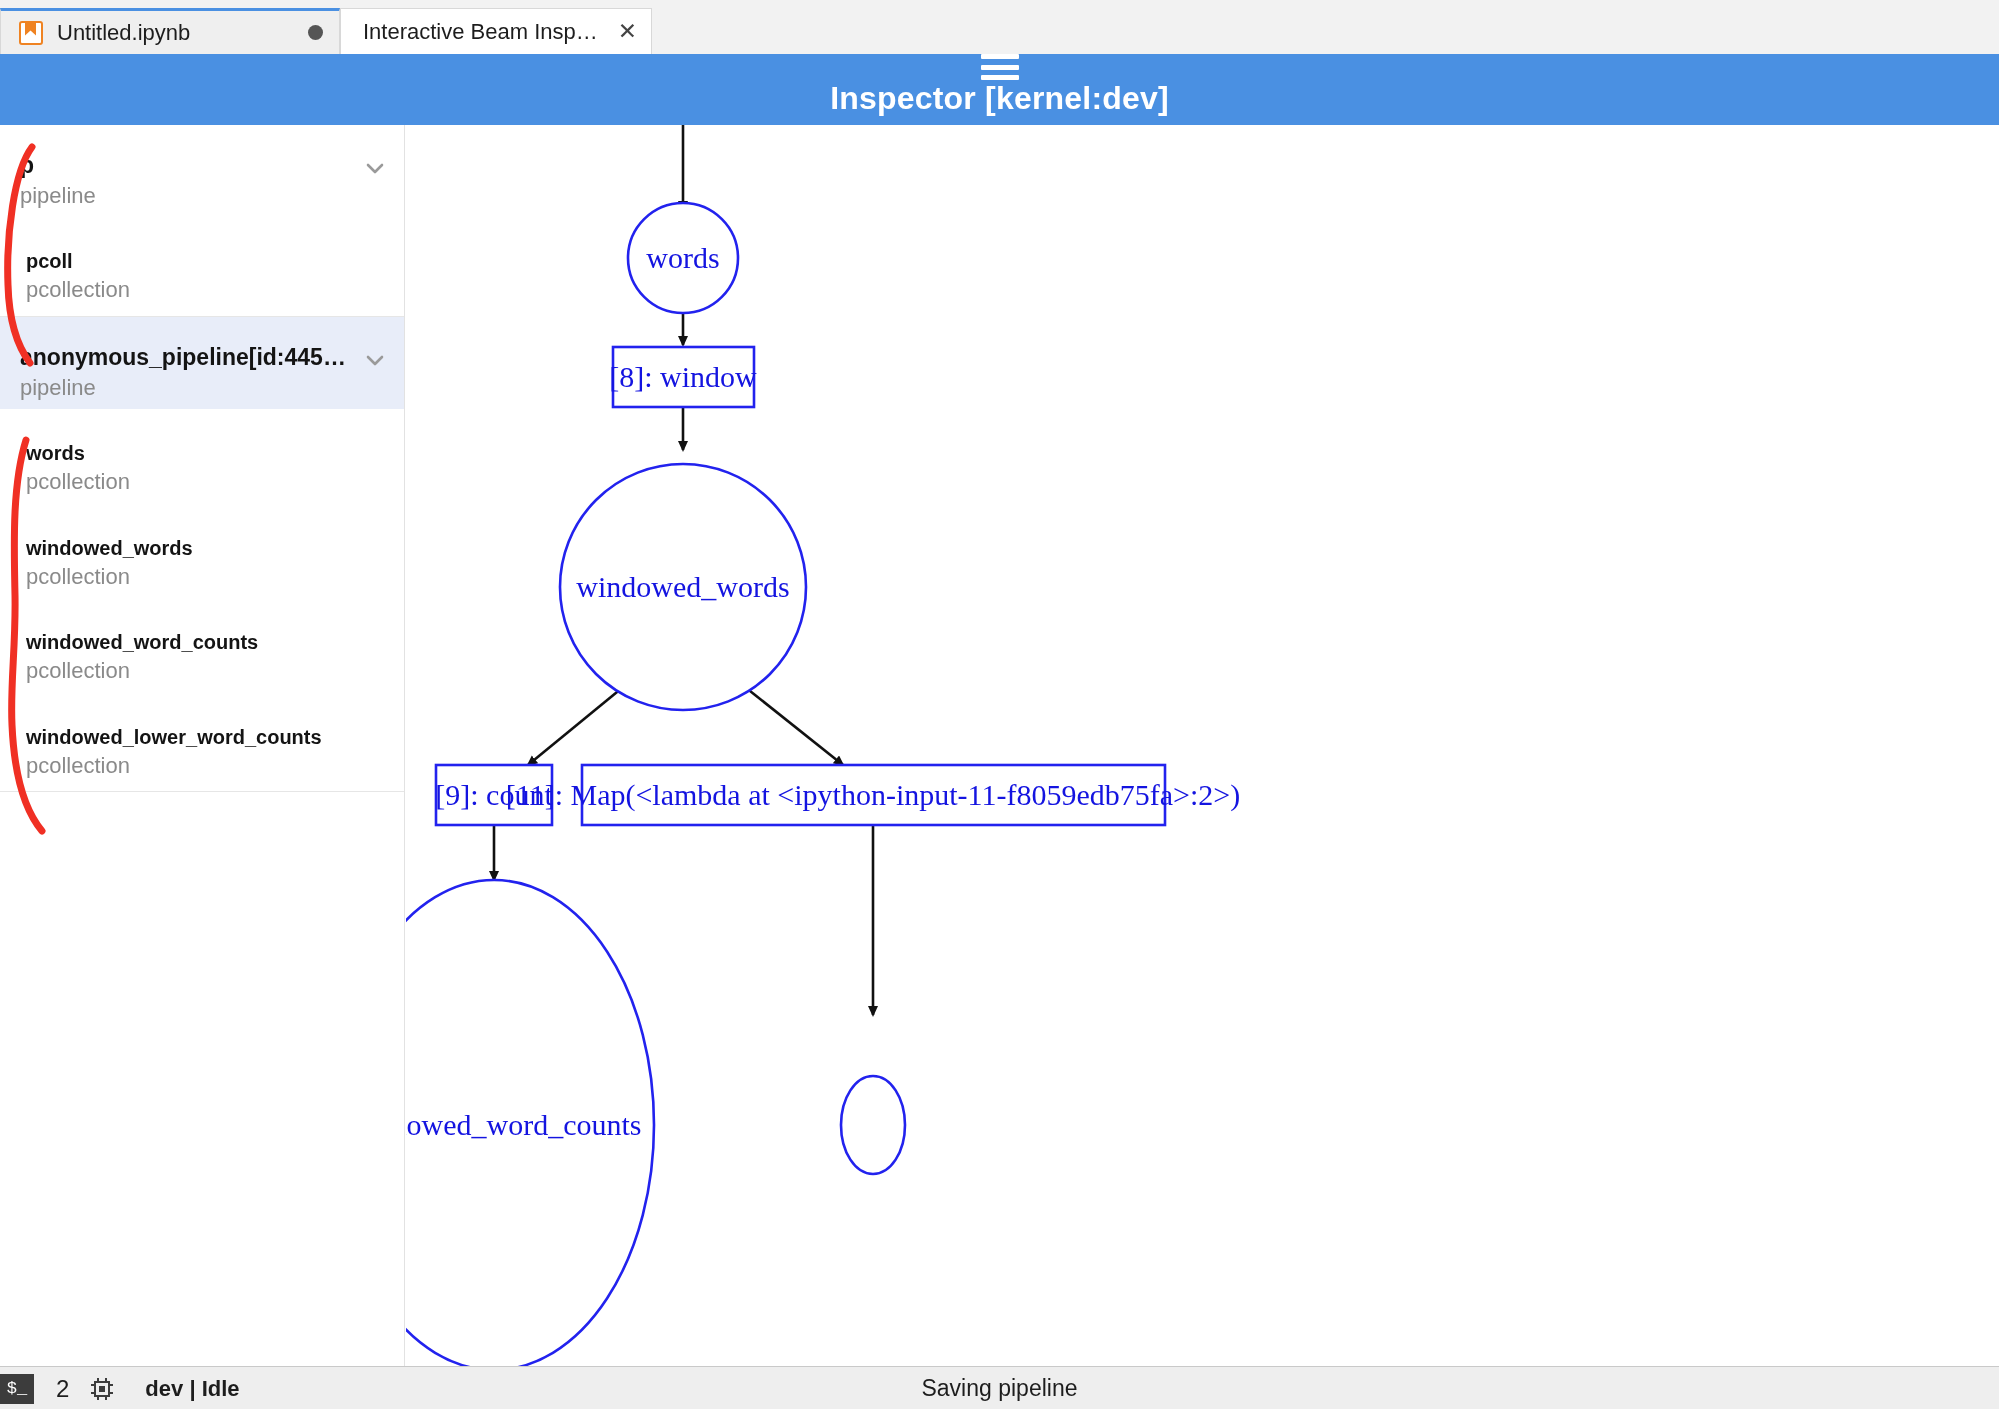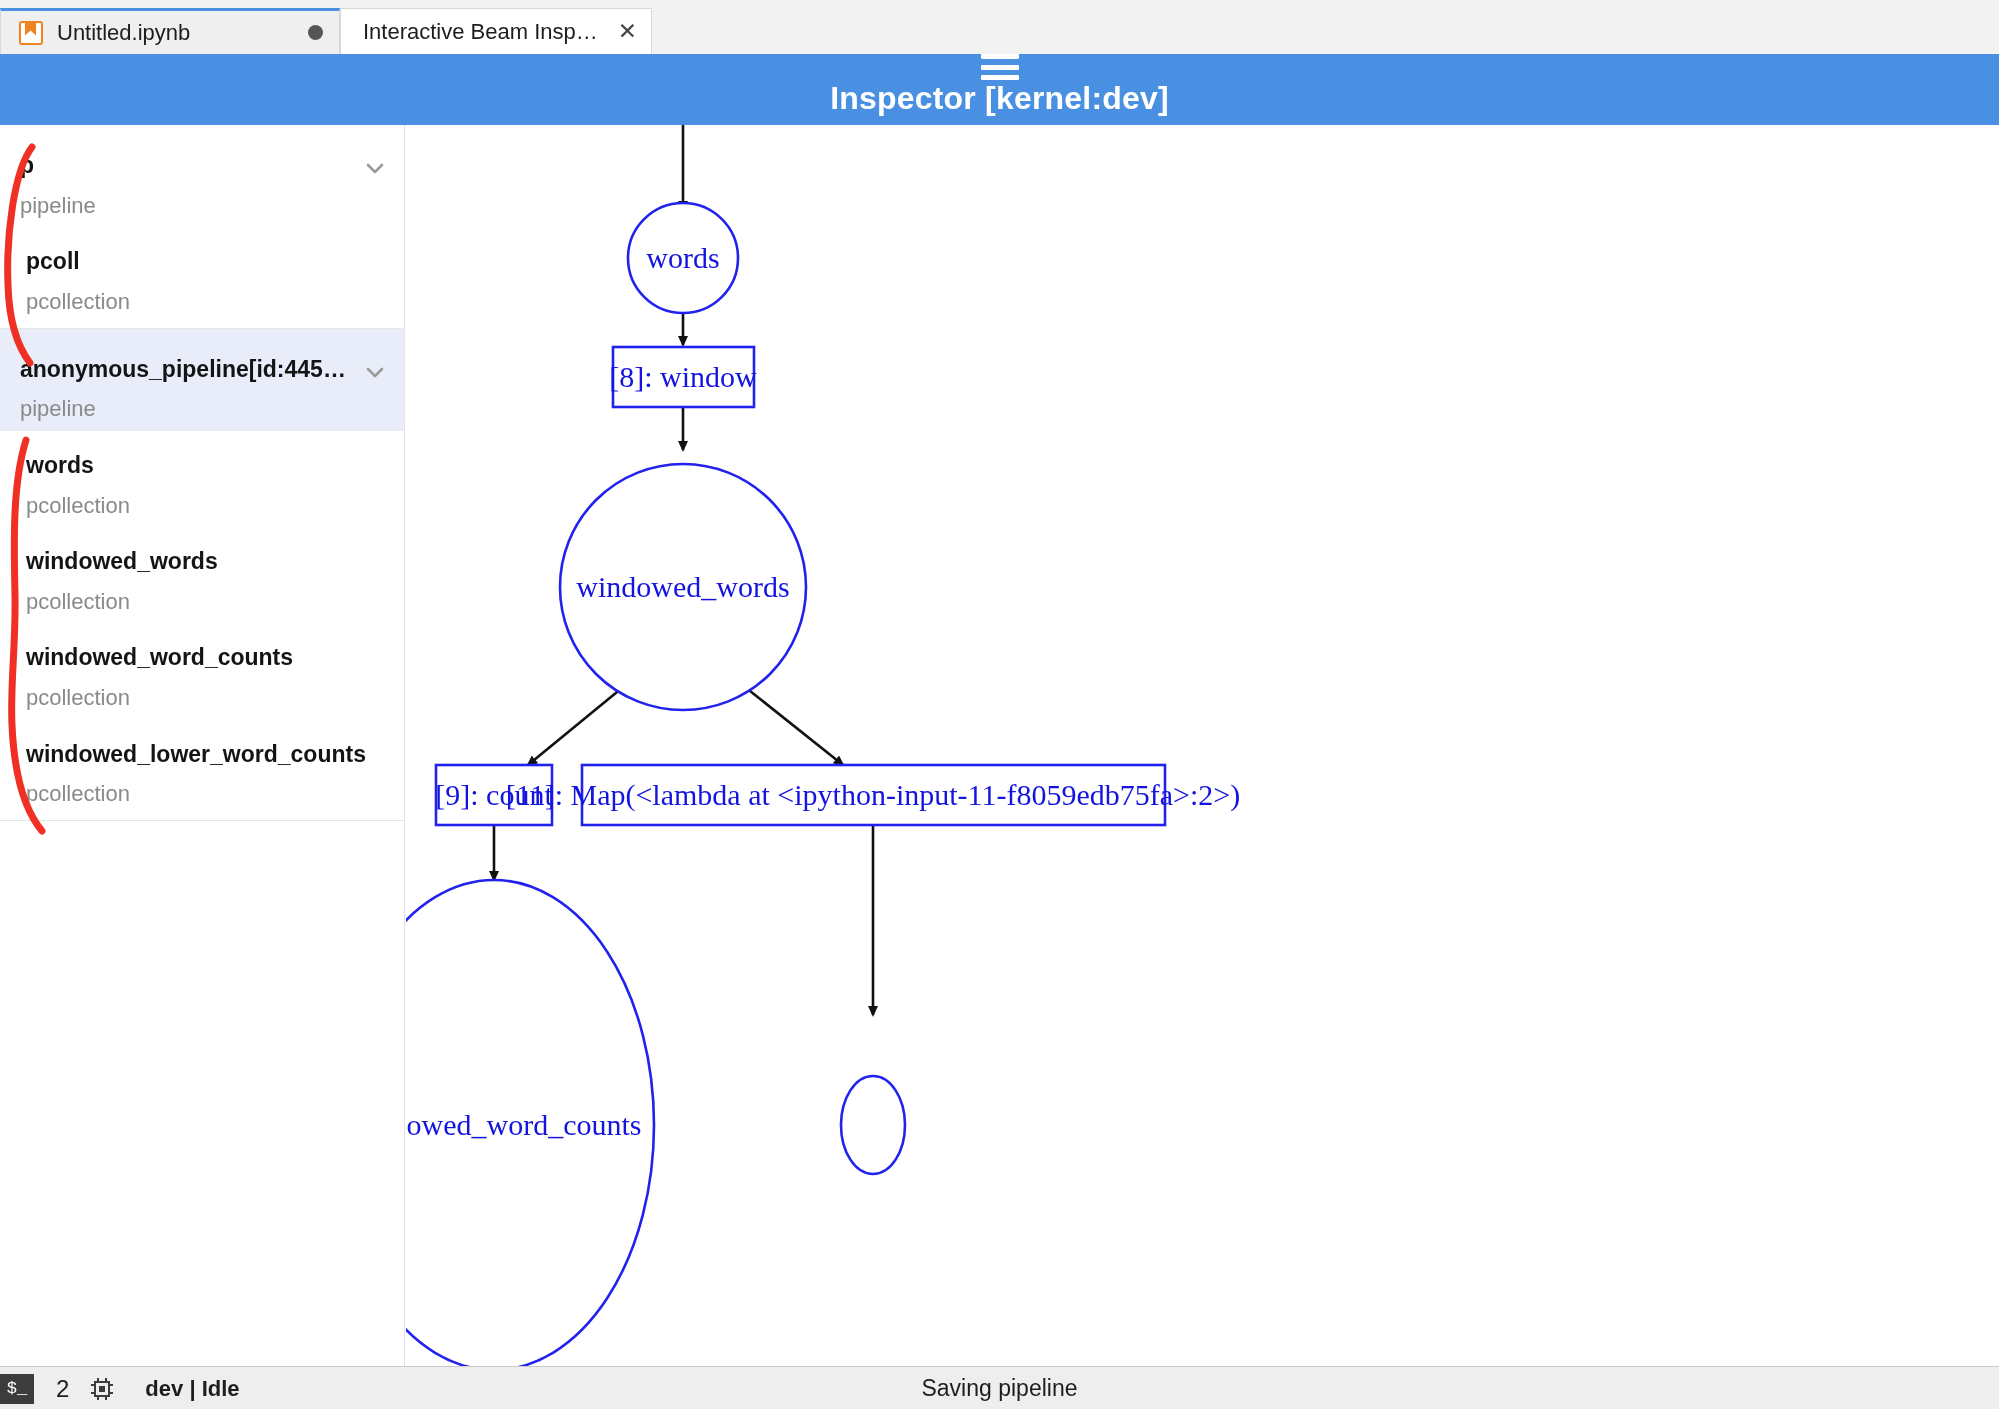--- a/index.html
+++ b/index.html
@@ -120,32 +120,32 @@
     box-sizing: border-box;
   }
   .pipeline-row.selected { background: #e8edf9; }
   .row-text { flex: 1; min-width: 0; }
   .row-title {
     font-size: 23px; font-weight: 700; color: #141414;
     white-space: nowrap; overflow: hidden; text-overflow: ellipsis;
     line-height: 1.25;
   }
   .row-sub {
-    font-size: 22px; color: #8a8a8a; margin-top: 12px;
+    font-size: 22px; color: #8a8a8a; margin-top: 2px;
     line-height: 1.25;
   }
   .chev {
     width: 26px; height: 26px; flex: none; margin-left: 8px; margin-top: 4px;
   }
   .chev svg { display:block; }
   .child-row {
     padding: 20px 16px 8px 26px;
     box-sizing: border-box;
   }
-  .child-row .row-title { font-size: 23px; }
+  .child-row .row-title { font-size: 20px; margin-top: 12px; }
 
   
   .annot { position: absolute; left: 0; top: 125px; width: 60px; height: 760px;
            pointer-events: none; }
 
   
   .canvas {
     position: absolute; left: 406px; top: 125px;
     width: 1593px; height: 1241px;
     background: #ffffff;

